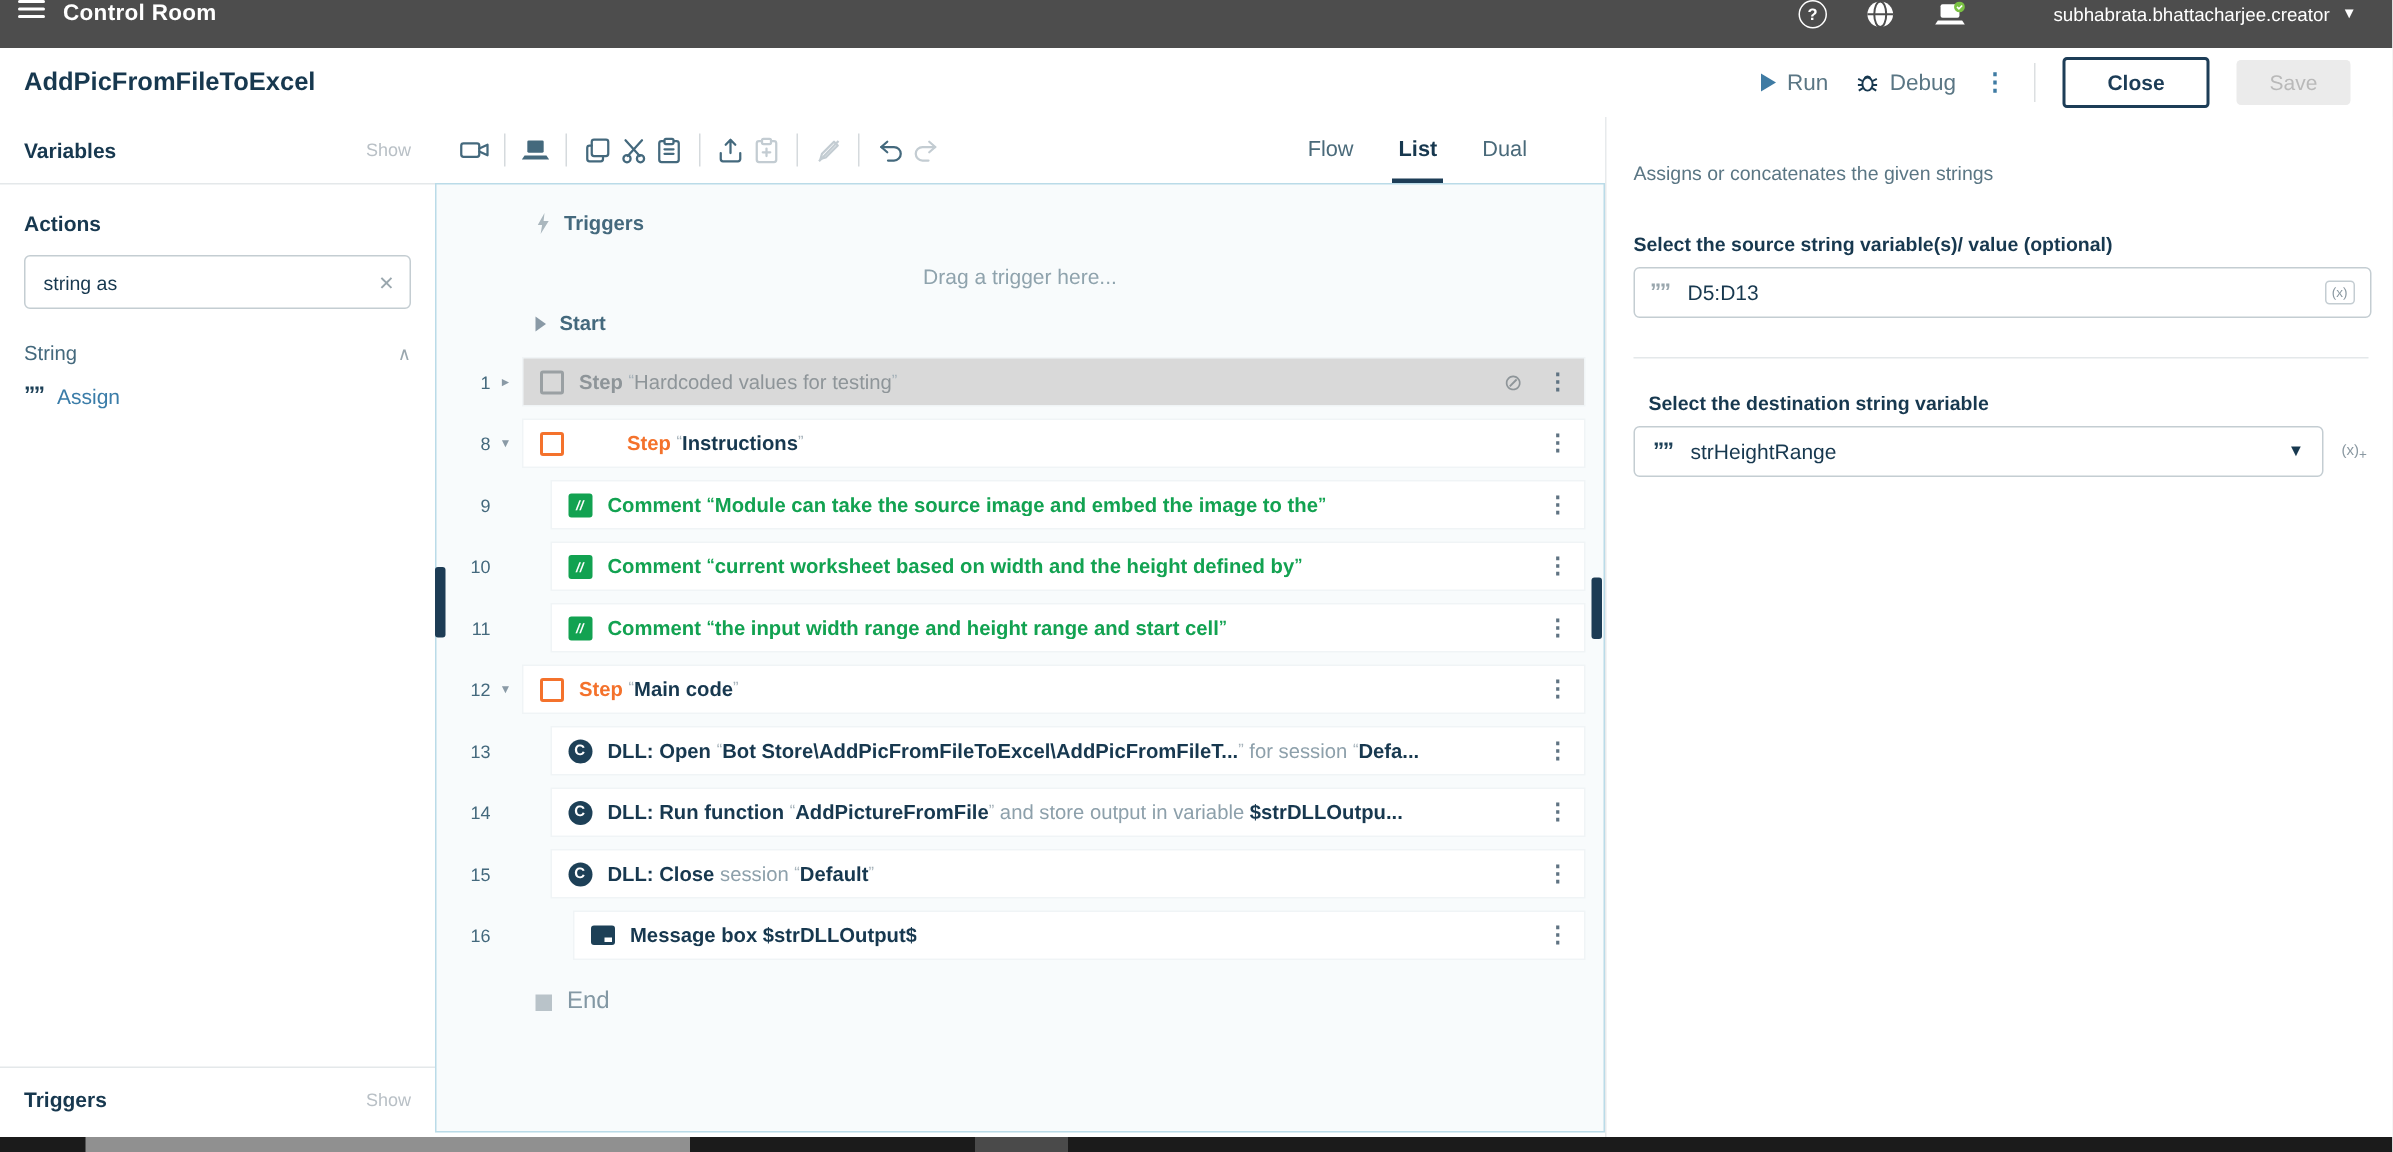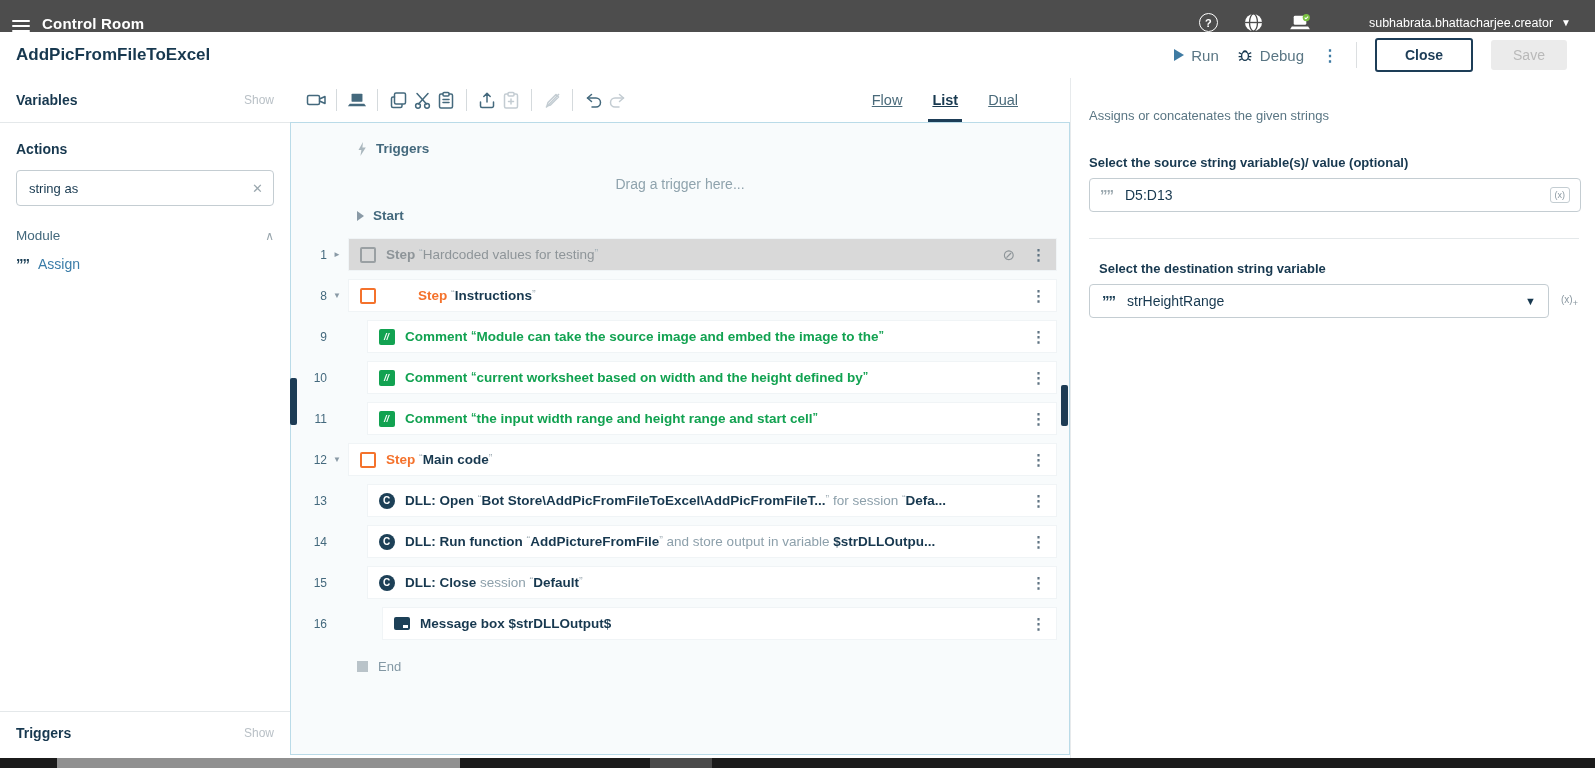--- a/index.html
+++ b/index.html
@@ -1,21 +1,21 @@
 <!DOCTYPE html>
 <html><head>
 <meta charset="utf-8">
 <style>
   html,body{margin:0;padding:0;background:#e9e9e9;}
   .page{position:relative;width:1595px;height:768px;background:#fff;overflow:hidden;
         font-family:"Liberation Sans",sans-serif;-webkit-font-smoothing:antialiased;}
 
   
   .topbar{position:absolute;left:0;top:0;width:1595px;height:32px;background:#4d4d4d;
-          display:flex;align-items:flex-end;color:#fff;}
+          display:flex;align-items:flex-start;color:#fff;}
   .hamburger{width:18px;height:12px;margin-left:12px;display:flex;flex-direction:column;justify-content:space-between;cursor:pointer;}
   .hamburger span{display:block;height:2px;background:#fff;border-radius:1px;}
   .tb-title{font-size:15px;font-weight:700;margin-left:12px;letter-spacing:.2px;}
   .tb-right{margin-left:auto;display:flex;align-items:center;gap:26px;margin-right:24px;}
   .help-circle{width:17px;height:17px;border:1.6px solid #fff;border-radius:50%;display:flex;align-items:center;justify-content:center;
                font-size:11px;font-weight:700;color:#fff;}
   .tb-user{display:flex;align-items:center;gap:8px;font-size:12.5px;color:#fff;margin-left:32px;}
   .caret-down{font-size:10px;color:#fff;}
 
   
@@ -51,21 +51,21 @@
   .sb-foot{position:absolute;left:0;bottom:4px;width:258px;padding:0 16px;height:42px;border-top:1px solid #e4e8ea;
            display:flex;align-items:center;justify-content:space-between;background:#fff;}
   .sb-foot-title{font-size:14px;font-weight:700;color:#17384f;}
 
   
   .center{position:absolute;left:290px;top:78px;width:780px;height:690px;background:#fff;}
   .toolbar{height:44px;display:flex;align-items:center;padding-left:14px;}
   .tb-icon{width:24px;height:24px;display:flex;align-items:center;justify-content:center;cursor:pointer;}
   .tb-sep{width:1px;height:22px;background:#d5dadd;margin:0 8px;}
   .view-tabs{position:absolute;top:0;right:52px;height:44px;display:flex;align-items:center;gap:30px;}
-  .vtab{font-size:14.5px;color:#4a6a7a;cursor:pointer;position:relative;height:44px;display:flex;align-items:center;text-decoration:underline;}
+  .vtab{font-size:14.5px;color:#4a6a7a;cursor:pointer;position:relative;height:44px;display:flex;align-items:center;}
   .vtab.active{color:#17384f;font-weight:700;}
   .vtab.active::after{content:"";position:absolute;left:-4px;right:-4px;bottom:0;height:3px;background:#1d3d57;}
 
   .canvas{position:absolute;left:0;top:44px;width:778px;height:631px;border:1px solid #badbe8;background:#f8fbfc;overflow:hidden;}
   .cv-triggers{position:absolute;left:66px;top:18px;display:flex;align-items:center;gap:9px;}
   .cv-label{font-size:13.5px;font-weight:700;color:#44697d;}
   .cv-hint{position:absolute;left:0;top:53px;width:100%;text-align:center;font-size:14px;color:#8fa3ad;}
   .cv-start{position:absolute;left:66px;top:85px;display:flex;align-items:center;gap:9px;cursor:pointer;}
   .tri-right{width:0;height:0;border-left:7px solid #8a9aa6;border-top:5px solid transparent;border-bottom:5px solid transparent;}
   .rows{position:absolute;left:0;top:116px;width:100%;}
@@ -75,21 +75,21 @@
   .card{position:absolute;right:13px;height:31px;background:#fff;display:flex;align-items:center;
         box-shadow:0 0 0 1px rgba(120,140,150,0.06);cursor:pointer;}
   .card.disabled{background:#d9d9d9;}
   .card .icon-slot{margin-left:10px;display:flex;align-items:center;justify-content:center;width:17px;}
   .segs{margin-left:10px;font-size:13.5px;white-space:nowrap;overflow:hidden;max-width:560px;}
   .card-right{position:absolute;right:10px;display:flex;align-items:center;gap:16px;}
   .kebab{color:#5f7382;font-size:15px;font-weight:700;cursor:pointer;line-height:1;}
   .ban{color:#8e9599;font-size:15px;font-weight:400;}
   .cv-end{position:absolute;left:66px;top:536px;display:flex;align-items:center;gap:10px;}
   .end-sq{width:11px;height:11px;background:#b9c3c9;}
-  .end-label{font-size:13px;color:#8398a4;}
+  .end-label{font-size:16px;color:#8398a4;}
 
   
   .sg-step{color:#f4722c;font-weight:700;}
   .sg-navy{color:#17384f;font-weight:700;}
   .sg-green{color:#12a251;font-weight:700;}
   .sg-muted{color:#8da0ab;}
   .sg-q{color:#a3b0b8;font-size:11px;vertical-align:2px;}
   .sg-qg{color:#12a251;font-size:11px;vertical-align:2px;font-weight:700;}
   .sg-g1{color:#8e9599;font-weight:700;}
   .sg-g2{color:#8e9599;}
@@ -200,21 +200,21 @@
       <span class="sb-head-title">Variables</span>
       <span class="show-link">Show</span>
     </div>
     <div class="sb-section">
       <div class="sb-actions-title">Actions</div>
       <div class="sb-search">
         <input value="string as" style="">
         <span class="sb-clear">✕</span>
       </div>
       <div class="sb-group">
-        <span class="sb-group-label">Module</span>
+        <span class="sb-group-label">String</span>
         <span class="sb-chev">∧</span>
       </div>
       <div class="sb-action-item">
         <span class="quote-glyph">””</span>
         <span class="sb-action-label">Assign</span>
       </div>
     </div>
     <div class="sb-foot">
       <span class="sb-foot-title">Triggers</span>
       <span class="show-link">Show</span>

